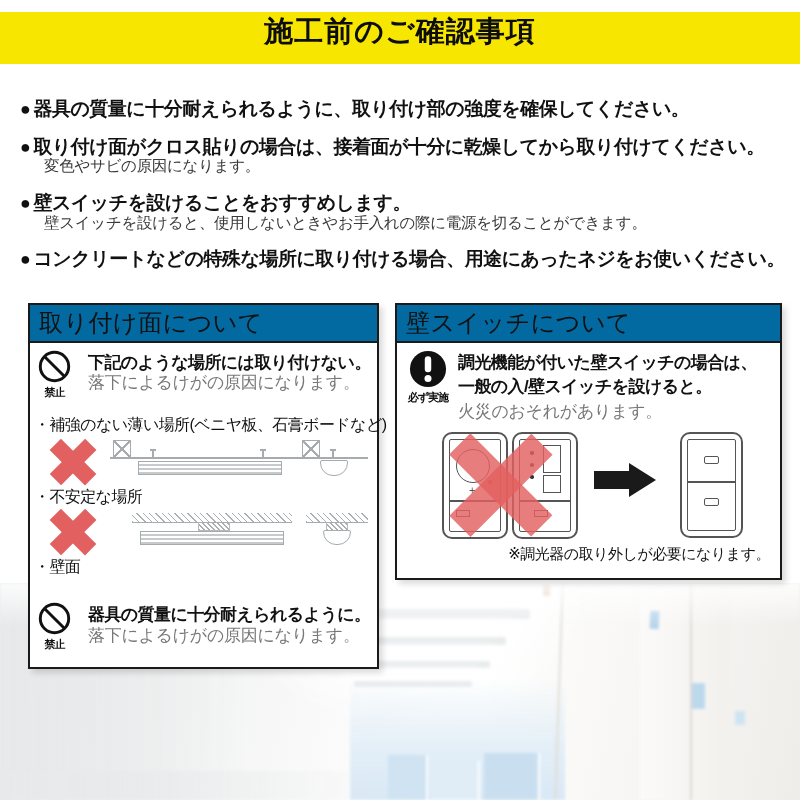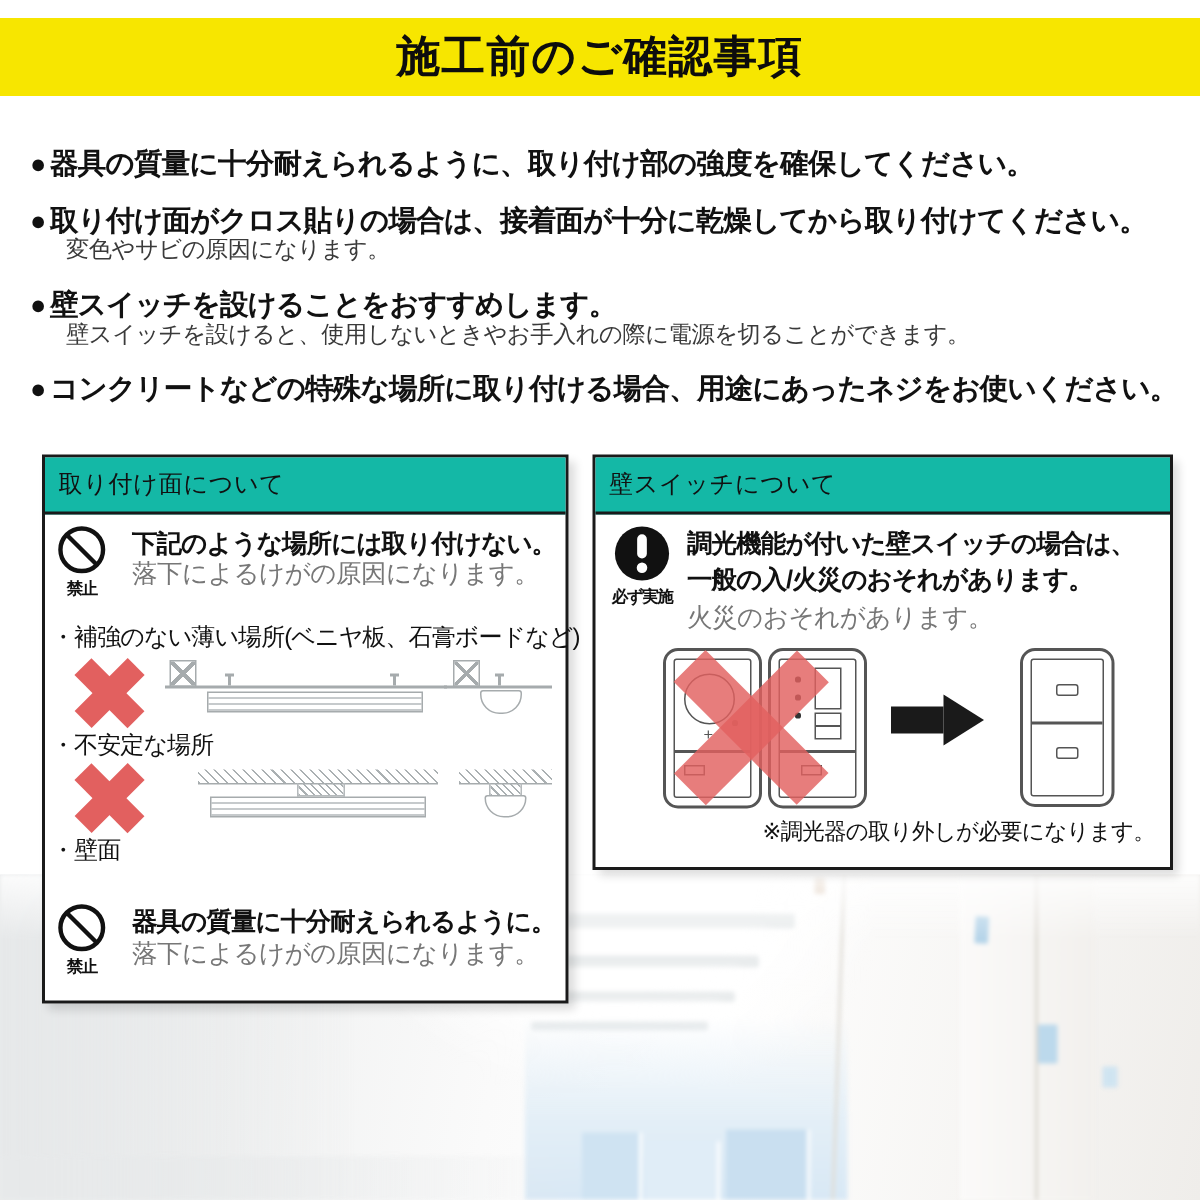--- a/index.html
+++ b/index.html
@@ -1,33 +1,33 @@
 <!DOCTYPE html>
 <html><head>
 <meta charset="utf-8">
 <style>
   html,body{margin:0;padding:0;background:#fff;}
   .page{position:relative;width:800px;height:800px;background:#ffffff;overflow:hidden;
         font-family:"Liberation Sans","DejaVu Sans",sans-serif;color:#111;}
   
   .banner{position:absolute;left:0;top:12px;width:800px;height:52px;background:#f7e600;
-          display:flex;align-items:center;justify-content:center;}
+          display:flex;justify-content:center;}
   .banner-title{font-size:29px;font-weight:bold;color:#0d0d0d;letter-spacing:1px;}
   
   .note{position:absolute;left:20px;font-size:19px;font-weight:bold;color:#111;
         letter-spacing:-0.5px;white-space:nowrap;}
   .note .bmark{font-size:18px;margin-right:3px;}
   .note-sub{position:absolute;left:44px;font-size:15.5px;font-weight:normal;color:#3a3a3a;
         letter-spacing:-0.3px;white-space:nowrap;}
   
   .box{position:absolute;background:#fff;border:2.5px solid #1a1a1a;z-index:3;
        box-shadow:4px 4px 6px rgba(0,0,0,0.14);}
-  .box-header{position:absolute;left:0;top:0;right:0;height:36px;background:#14b8a6;
+  .box-header{position:absolute;left:0;top:0;right:0;height:36px;background:#0369a1;
        border-bottom:2.5px solid #1a1a1a;display:flex;align-items:center;padding-left:9px;
-       font-size:16px;color:#111;letter-spacing:0.5px;}
+       font-size:24px;color:#111;letter-spacing:0.5px;}
   .left-box{left:28px;top:303px;width:347px;height:362px;}
   .right-box{left:395px;top:303px;width:383px;height:273px;}
   .abs{position:absolute;}
   .ph-head{font-size:17px;font-weight:bold;letter-spacing:-0.6px;white-space:nowrap;}
   .ph-sub{font-size:17px;color:#777;letter-spacing:-0.3px;white-space:nowrap;}
   .icon-label{font-size:11px;font-weight:bold;text-align:center;letter-spacing:-1px;white-space:nowrap;}
   .item{font-size:16px;color:#111;letter-spacing:-0.6px;white-space:nowrap;}
   
   .batsu{position:absolute;}
   .batsu::before,.batsu::after{content:"";position:absolute;left:50%;top:50%;
@@ -191,21 +191,21 @@
       <span>壁スイッチについて</span>
     </div>
 
     <svg class="abs" style="left:12px;top:45px;" width="38" height="38" viewBox="0 0 40 40">
       <circle cx="20" cy="20" r="19" fill="#111"></circle>
       <rect x="16.6" y="6.5" width="6.8" height="17" rx="3.4" fill="#fff"></rect>
       <circle cx="20" cy="30" r="3.7" fill="#fff"></circle>
     </svg>
     <div class="abs icon-label" style="left:2px;top:85px;width:58px;">必ず実施</div>
     <div class="abs ph-head" style="left:61px;top:46px;">調光機能が付いた壁スイッチの場合は、</div>
-    <div class="abs ph-head" style="left:61px;top:70px;">一般の入/火災のおそれがあります。</div>
+    <div class="abs ph-head" style="left:61px;top:70px;">一般の入/壁スイッチを設けると。</div>
     <div class="abs ph-sub" style="left:61px;top:95px;">火災のおそれがあります。</div>
 
     <div class="plate" style="left:45px;top:127px;width:62px;height:103px;">
       <div class="plate-inner">
         <div class="dial" style="left:6px;top:9px;width:32px;height:32px;"></div>
         <div class="pdot" style="left:38px;top:40px;"></div>
         <div class="pluschar" style="left:19px;top:44px;">+</div>
         <div class="pdivider" style="top:60px;"></div>
         <div class="minirect" style="left:6px;top:70px;width:12px;height:5px;"></div>
       </div>

